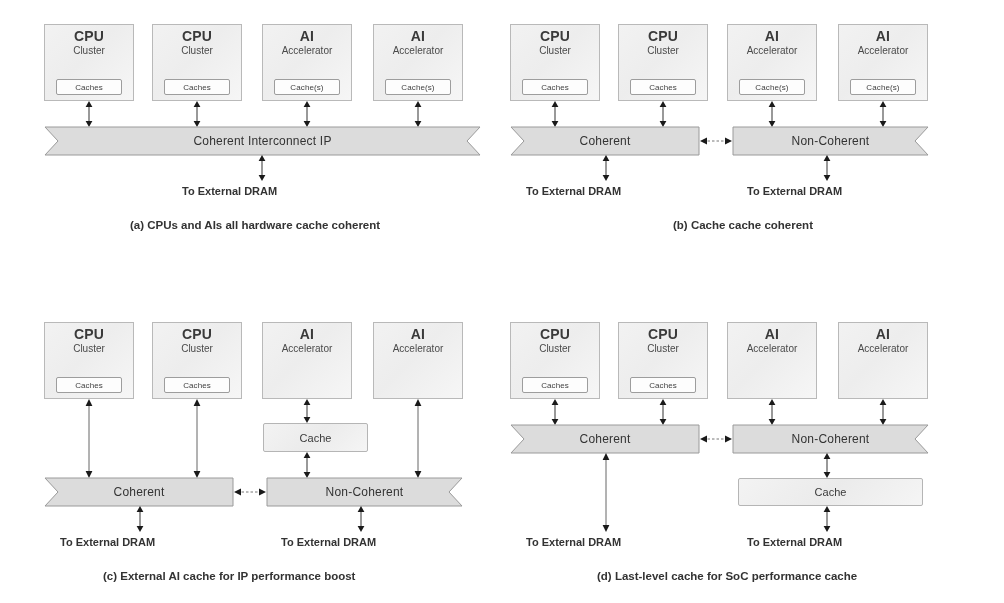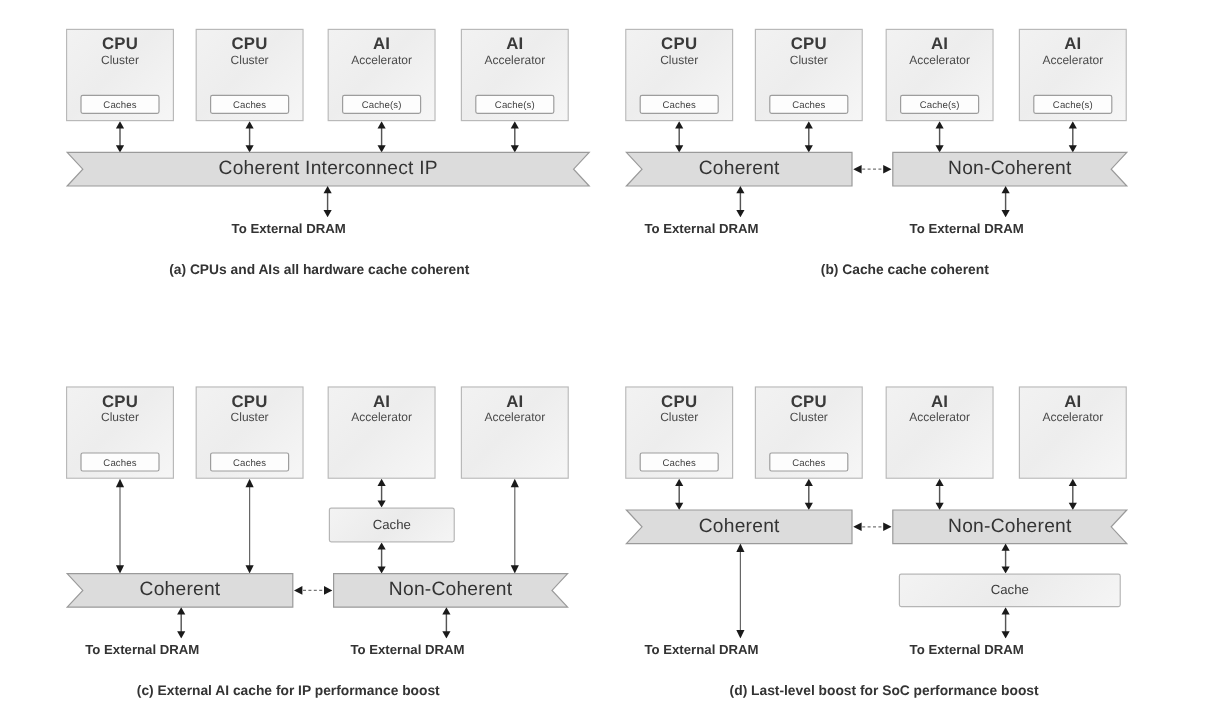--- a/index.html
+++ b/index.html
@@ -13,21 +13,20 @@
     height: 603px;
     font-family: "Liberation Sans", sans-serif;
     color: #3b3b3b;
     position: relative;
     overflow: hidden;
   }
   .figure {
     position: relative;
     width: 842px;
     height: 603px;
-    margin-left: 11px;
   }
   .panel {
     position: absolute;
   }
   
   .ipblock {
     position: absolute;
     box-sizing: border-box;
     background: linear-gradient(135deg, #f2f2f2 0%, #ededed 45%, #f6f6f6 100%);
     border: 1px solid #b9b9b9;
@@ -92,21 +91,21 @@
   }
   .bus-label {
     position: absolute;
     left: 0;
     top: 0;
     width: 100%;
     height: 100%;
     display: flex;
     align-items: center;
     justify-content: center;
-    font-size: 16px;
+    font-size: 12px;
     color: #333333;
     letter-spacing: 0.2px;
     pointer-events: none;
   }
   
   .varrow, .harrow {
     position: absolute;
   }
   .varrow svg, .harrow svg { display: block; }
   
@@ -500,16 +499,16 @@
 
     <div class="varrow" style="left:821px; top:506px;">
       <svg width="12" height="26">
           <path d="M6 2 L6 24" stroke="#555" stroke-width="1.2" fill="none"></path>
           <path d="M6 0 L2.6 6 L9.4 6 Z" fill="#1a1a1a"></path>
           <path d="M6 26 L2.6 20 L9.4 20 Z" fill="#1a1a1a"></path>
         </svg>
     </div>
     <div class="dram" style="left:747px; top:536px; width:160px;">To External DRAM</div>
 
-    <div class="caption" style="left:549px; top:570px;">(d) Last-level boost for SoC performance boost</div>
+    <div class="caption" style="left:549px; top:570px;">(d) Last-level cache for SoC performance cache</div>
   </div>
 
 </div>
 
 </body></html>

